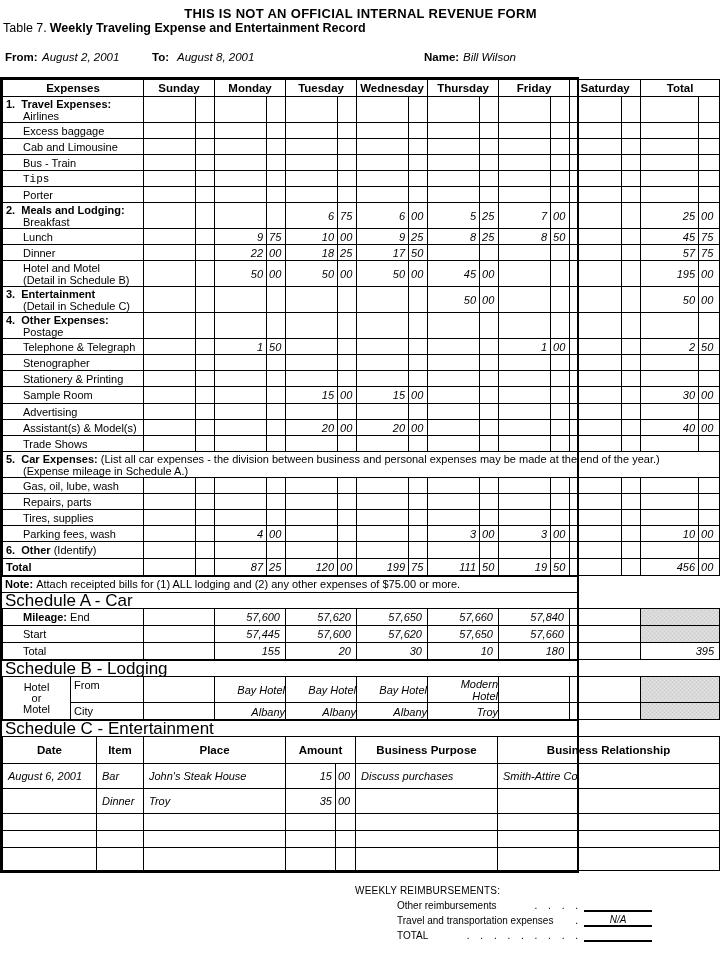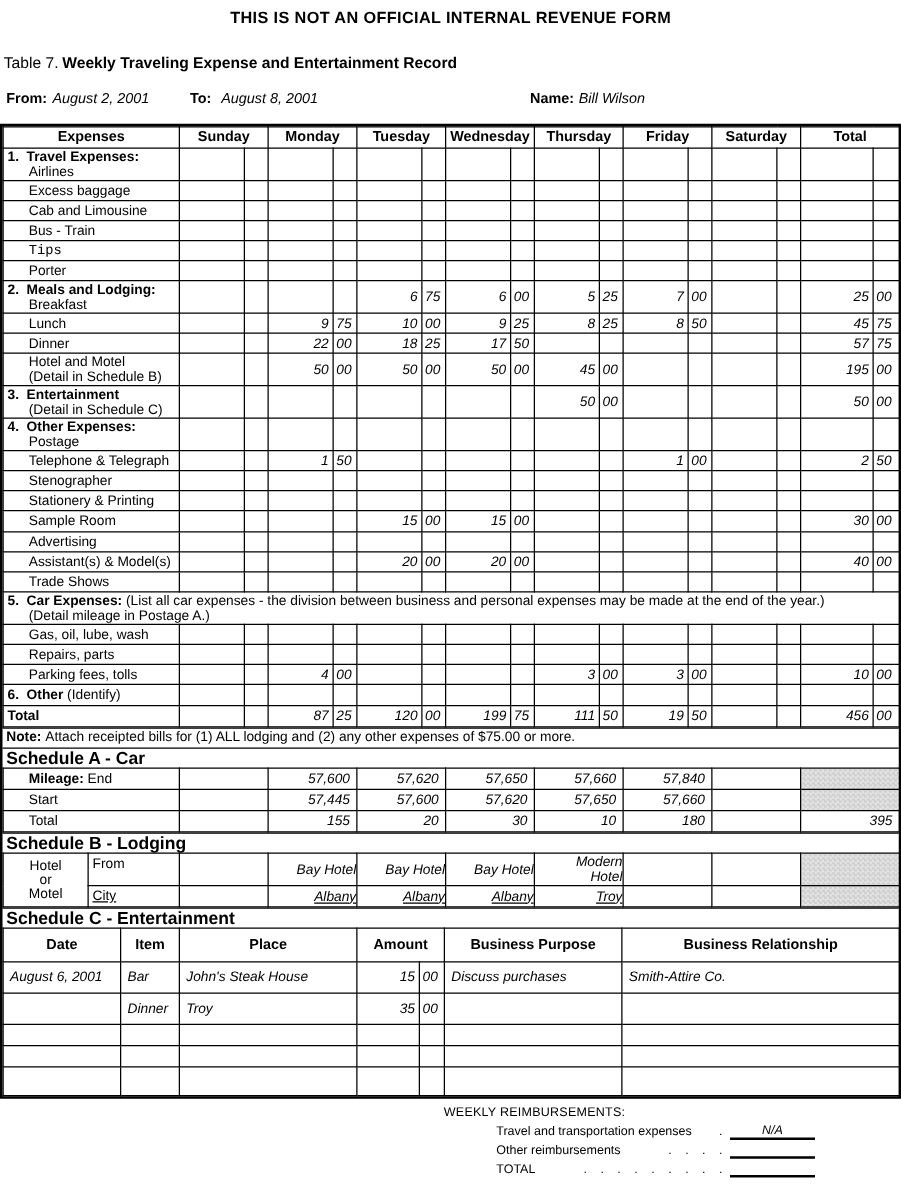--- a/index.html
+++ b/index.html
@@ -5,47 +5,47 @@
   * { box-sizing: border-box; }
   html,body { margin:0; padding:0; }
   body {
     width:721px; height:963px; background:#fff; color:#000;
     font-family:"Liberation Sans","DejaVu Sans",sans-serif;
     position:relative; overflow:hidden;
   }
   .b { font-weight:700; }
 
   .disclaimer { text-align:center; font-weight:700; font-size:13px; letter-spacing:0.3px; padding-top:6px; }
-  .caption { font-size:12.5px; margin:22px 0 0 3px; }
+  .caption { font-size:12.5px; margin:0 0 0 3px; }
   .caption .cap-title { font-weight:700; margin-left:3px; }
 
   .meta { position:relative; height:14px; margin-top:16px; font-size:11.5px; }
   .meta span { position:absolute; top:0; white-space:nowrap; }
   .m-from-l { left:5px;  font-weight:700; }
   .m-from-v { left:42px; font-style:italic; }
   .m-to-l   { left:152px; font-weight:700; }
   .m-to-v   { left:177px; font-style:italic; }
   .m-name-l { left:424px; font-weight:700; }
   .m-name-v { left:463px; font-style:italic; }
 
-  .frame { margin-top:12px; border:2px solid #000; width:721px; }
+  .frame { margin-top:12px; border:2px solid #000; width:579px; }
   table { border-collapse:collapse; table-layout:fixed; width:717px; }
   td,th { border:1px solid #000; padding:0; font-size:11px; vertical-align:middle;
           overflow:hidden; white-space:nowrap; line-height:12px; }
   th { font-weight:700; font-size:11.5px; text-align:center; }
 
   td.lab { text-align:left; padding-left:3px;margin-top:48px; }
   td.lab .l2 { padding-left:17px; }
   td.ind { padding-left:20px; }
   td.ind .l2 { padding-left:0; }
   td.dc { text-align:right; padding-right:3px; font-style:italic; }
   td.cc { text-align:left;  padding-left:2px;  font-style:italic; }
 
   .note { border-top:1px solid #000; height:16px; line-height:15px; font-size:11px; padding-left:3px; white-space:nowrap; }
-  .sec-title { border-top:1px solid #000; height:16px; line-height:15px; font-weight:700; font-size:14px; padding-left:3px; }
+  .sec-title { border-top:1px solid #000; height:16px; line-height:15px; font-weight:400; font-size:17px; padding-left:3px; }
 
   td.sa-v { text-align:right; padding-right:5px; font-style:italic; }
   .shade { background-color:#d9d9d9;
            background-image:repeating-conic-gradient(#cecece 0% 25%, #e3e3e3 0% 50%);
            background-size:4px 4px; }
 
   td.sb-group { text-align:center; line-height:11px; font-size:11px; }
   td.sb-sublab { vertical-align:top; text-align:left; padding:2px 0 0 3px; }
   td.sb-v { font-style:italic; text-align:right; padding:1px 0 0 4px; white-space:normal; line-height:12px; vertical-align:middle; }
 
@@ -468,21 +468,21 @@
           <td class="dc"></td>
           <td class="cc"></td>
           <td class="dc"></td>
           <td class="cc"></td>
           <td class="dc"></td>
           <td class="cc"></td>
           <td class="dc"></td>
           <td class="cc"></td>
         </tr>
         <tr style="height: 26px;">
-          <td class="lab" colspan="17"><span class="b">5.&nbsp; Car Expenses:</span>&nbsp;(List all car expenses - the division between business and personal expenses may be made at the end of the year.)<div class="l2">(Detail mileage in Postage A.)</div></td>
+          <td class="lab" colspan="17"><span class="b">5.&nbsp; Car Expenses:</span>&nbsp;(List all car expenses - the division between business and personal expenses may be made at the end of the year.)<div class="l2">(Expense mileage in Schedule A.)</div></td>
         </tr>
         <tr style="height: 16px;">
           <td class="lab ind">Gas, oil, lube, wash</td>
           <td class="dc"></td>
           <td class="cc"></td>
           <td class="dc"></td>
           <td class="cc"></td>
           <td class="dc"></td>
           <td class="cc"></td>
           <td class="dc"></td>
@@ -509,21 +509,40 @@
           <td class="dc"></td>
           <td class="cc"></td>
           <td class="dc"></td>
           <td class="cc"></td>
           <td class="dc"></td>
           <td class="cc"></td>
           <td class="dc"></td>
           <td class="cc"></td>
         </tr>
         <tr style="height: 16px;">
-          <td class="lab ind">Parking fees, tolls</td>
+          <td class="lab ind">Tires, supplies</td>
+          <td class="dc"></td>
+          <td class="cc"></td>
+          <td class="dc"></td>
+          <td class="cc"></td>
+          <td class="dc"></td>
+          <td class="cc"></td>
+          <td class="dc"></td>
+          <td class="cc"></td>
+          <td class="dc"></td>
+          <td class="cc"></td>
+          <td class="dc"></td>
+          <td class="cc"></td>
+          <td class="dc"></td>
+          <td class="cc"></td>
+          <td class="dc"></td>
+          <td class="cc"></td>
+        </tr>
+        <tr style="height: 16px;">
+          <td class="lab ind">Parking fees, wash</td>
           <td class="dc"></td>
           <td class="cc"></td>
           <td class="dc">4</td>
           <td class="cc">00</td>
           <td class="dc"></td>
           <td class="cc"></td>
           <td class="dc"></td>
           <td class="cc"></td>
           <td class="dc">3</td>
           <td class="cc">00</td>
@@ -649,21 +668,21 @@
           <td class="sb-sublab">From</td>
           <td class="sb-v"></td>
           <td class="sb-v">Bay Hotel</td>
           <td class="sb-v">Bay Hotel</td>
           <td class="sb-v">Bay Hotel</td>
           <td class="sb-v">Modern Hotel</td>
           <td class="sb-v"></td>
           <td class="sb-v"></td>
           <td class="shade"></td>
         </tr>
-        <tr style="height: 17px; text-decoration: underline;">
+        <tr style="height: 17px;">
           <td class="sb-sublab">City</td>
           <td class="sb-v"></td>
           <td class="sb-v">Albany</td>
           <td class="sb-v">Albany</td>
           <td class="sb-v">Albany</td>
           <td class="sb-v">Troy</td>
           <td class="sb-v"></td>
           <td class="sb-v"></td>
           <td class="shade"></td>
         </tr>
@@ -739,28 +758,28 @@
         </tr>
       </tbody>
   </table>
 
 </div>
 
 <div class="reimb">
   <div class="reimb-title">WEEKLY REIMBURSEMENTS:</div>
   <div id="reimb-lines">
       <div class="reimb-line">
+        <span class="rl-label">Other reimbursements</span>
+        <span class="rl-dots">. . . .</span>
+        <span class="rl-value"></span>
+      </div>
+      <div class="reimb-line">
         <span class="rl-label">Travel and transportation expenses</span>
         <span class="rl-dots">.</span>
         <span class="rl-value">N/A</span>
-      </div>
-      <div class="reimb-line">
-        <span class="rl-label">Other reimbursements</span>
-        <span class="rl-dots">. . . .</span>
-        <span class="rl-value"></span>
       </div>
       <div class="reimb-line">
         <span class="rl-label">TOTAL</span>
         <span class="rl-dots">. . . . . . . . .</span>
         <span class="rl-value"></span>
       </div>
     </div>
 </div>
 
 </body></html>

